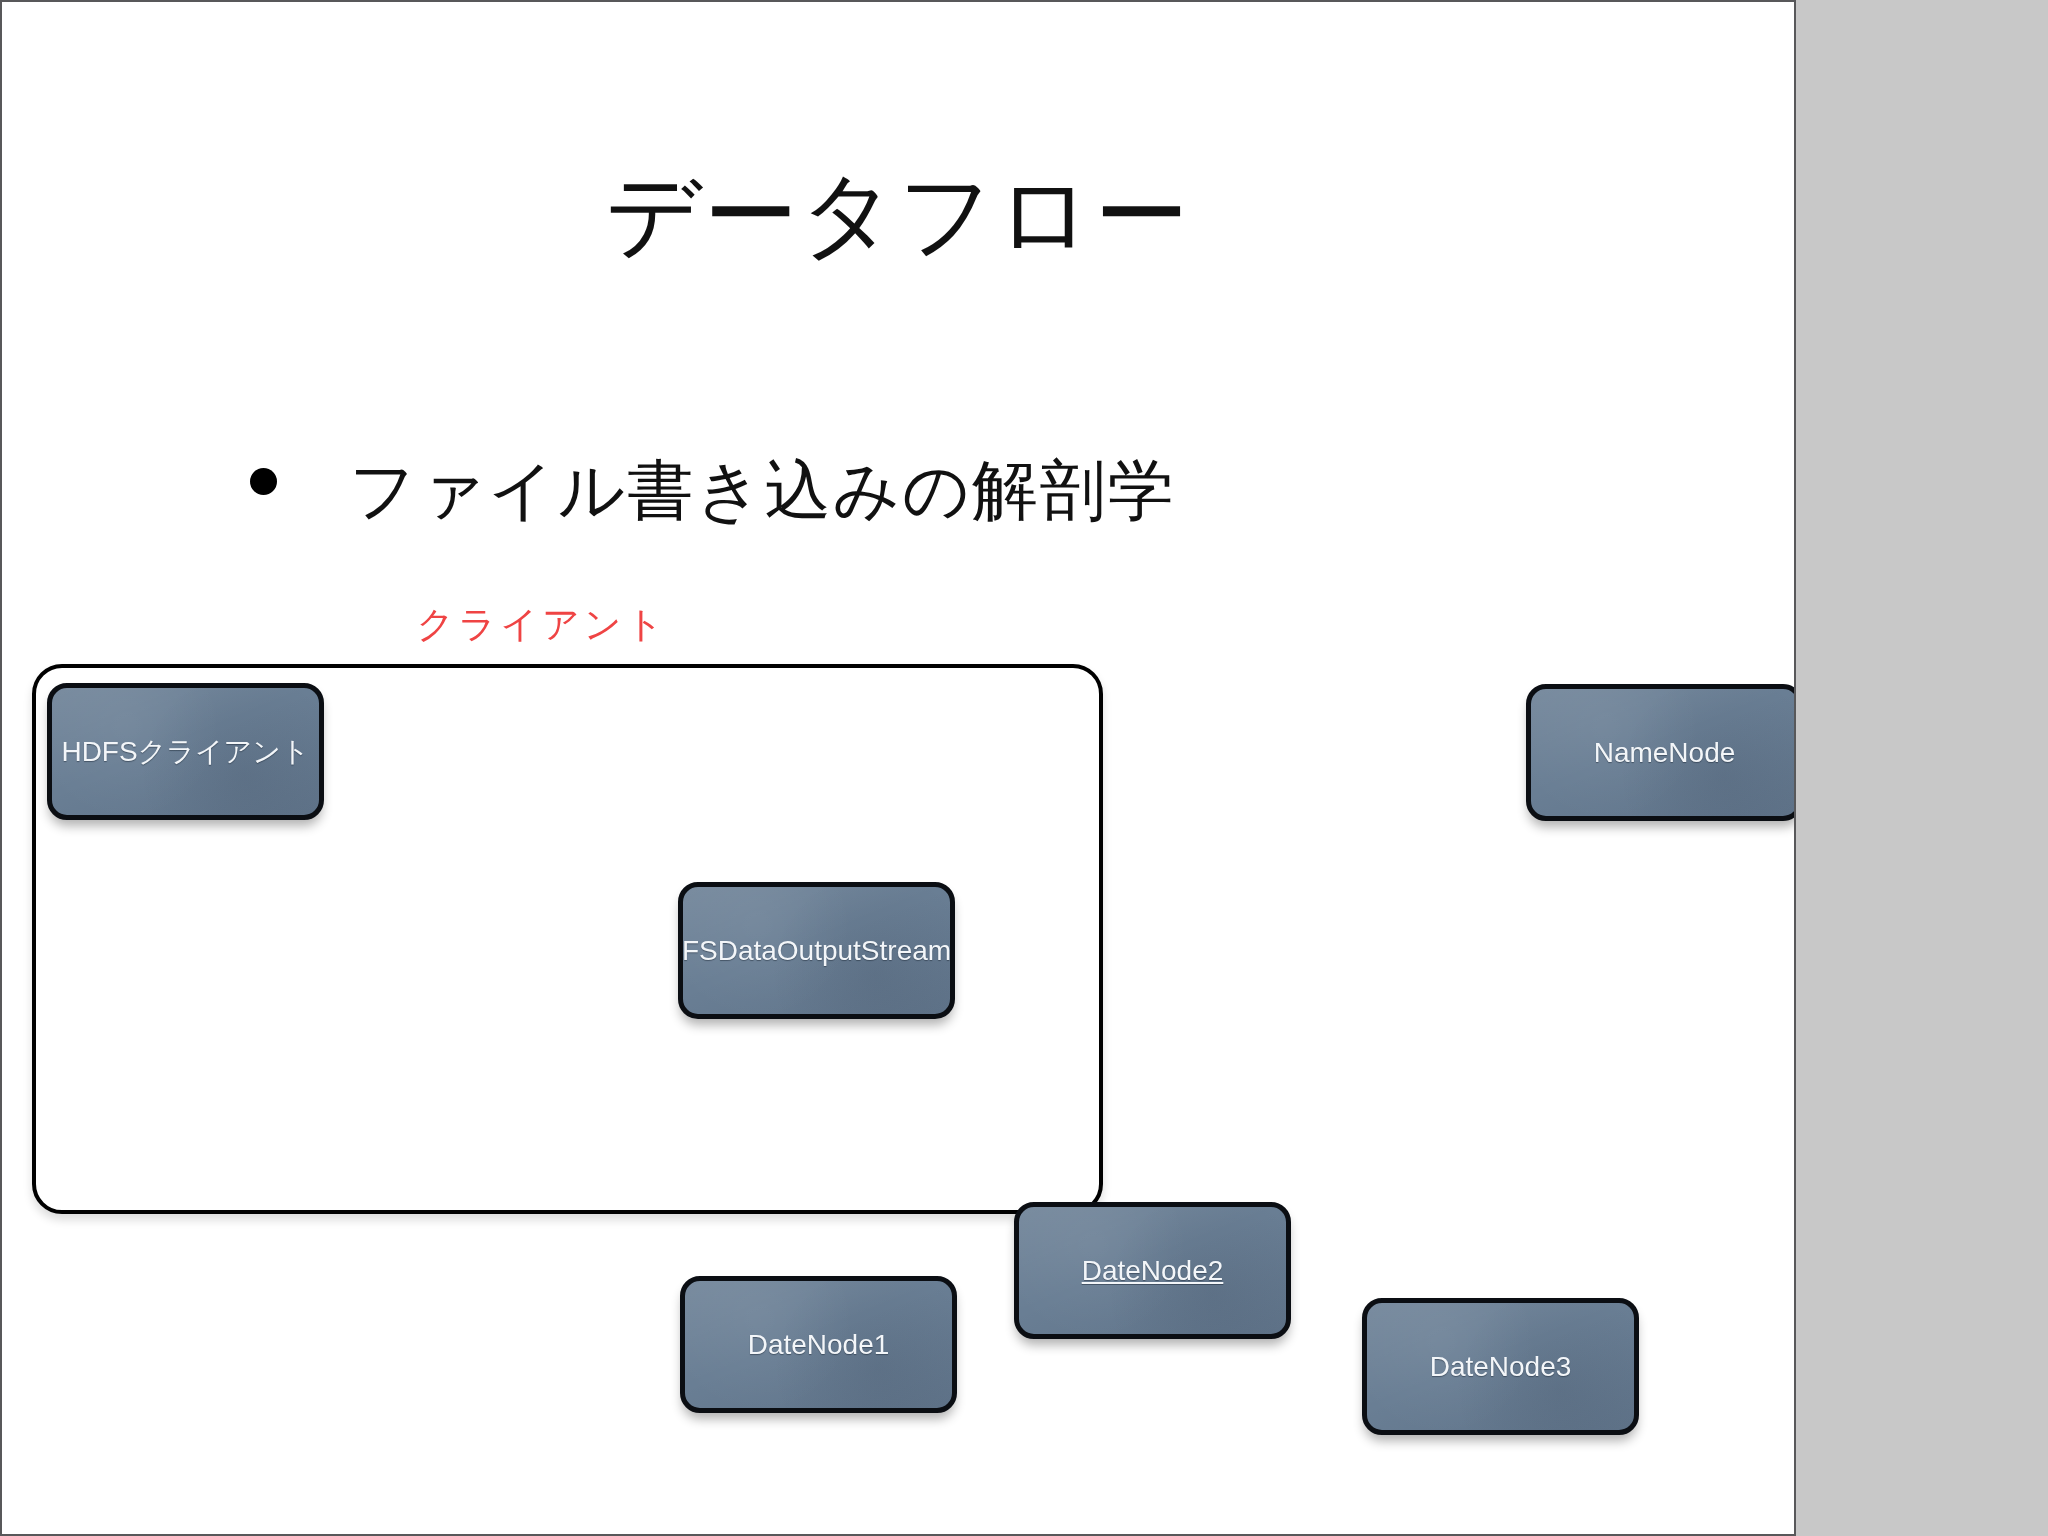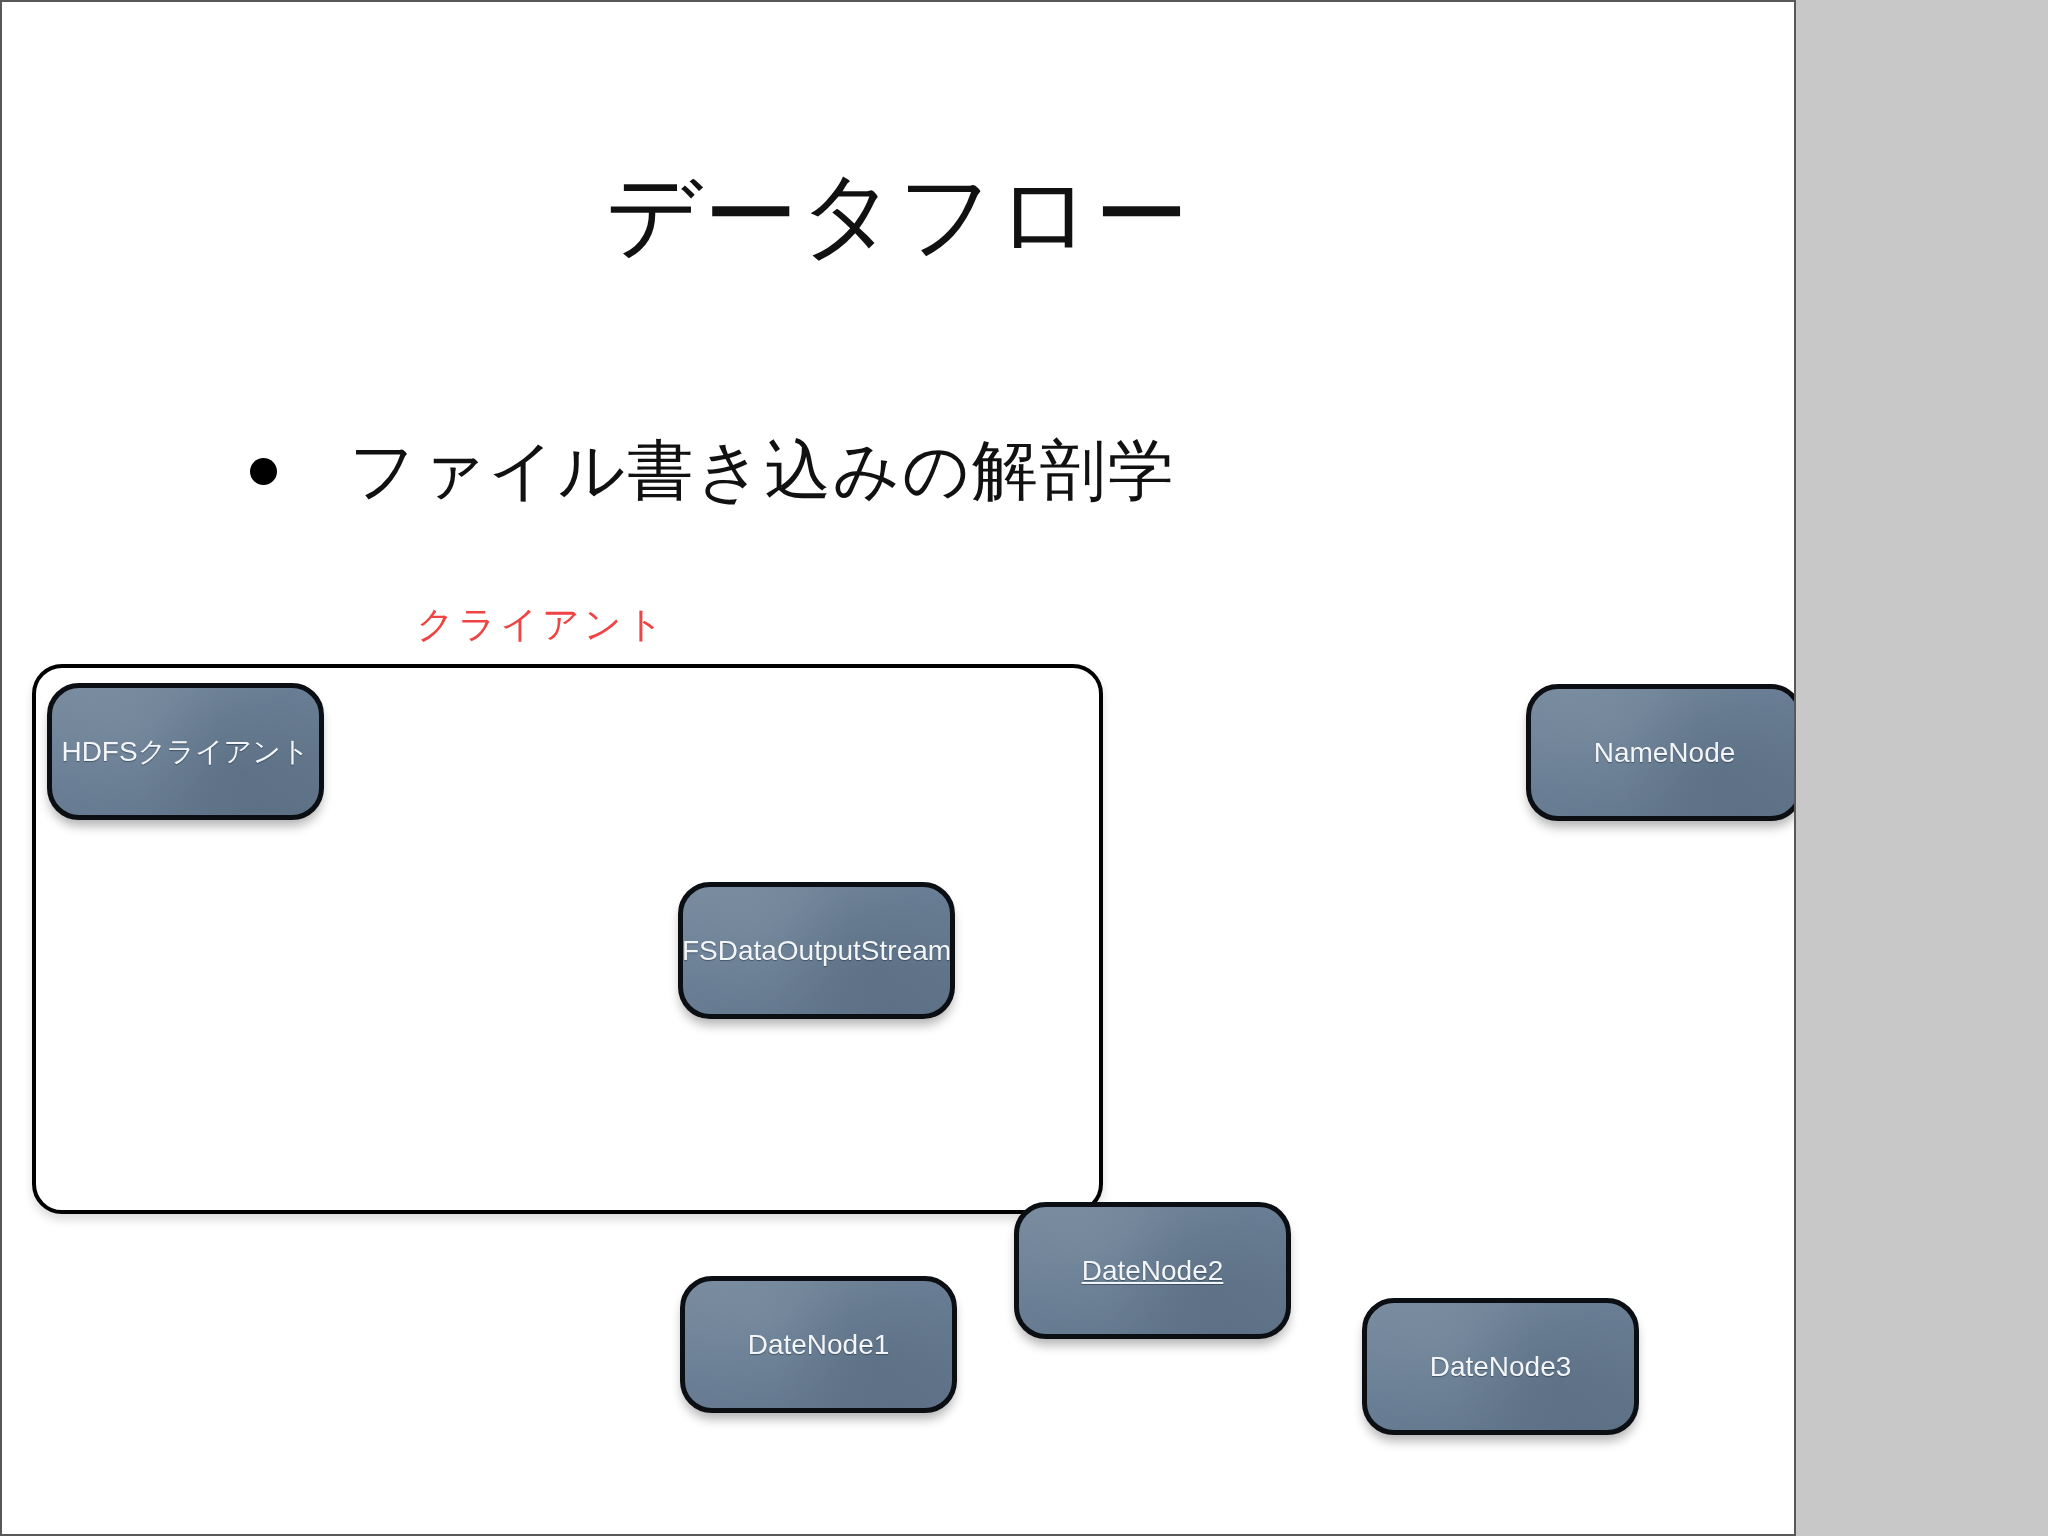--- a/index.html
+++ b/index.html
@@ -43,20 +43,21 @@
     background: #000000;
     flex: 0 0 auto;
     margin-right: 72px;
   }
   .bullet-text {
     font-size: 66px;
     font-weight: 400;
     letter-spacing: 2px;
     color: #111111;
     white-space: nowrap;
+    margin-top: 20px;
   }
   .diagram {
     position: absolute;
     left: 0; top: 0;
     width: 100%; height: 100%;
   }
   .client-group-label {
     position: absolute;
     left: 30px;
     top: 598px;
@@ -77,21 +78,21 @@
     border-radius: 30px;
     box-sizing: border-box;
     box-shadow: 0 6px 10px rgba(0,0,0,0.14);
   }
   .node {
     position: absolute;
     width: 277px;
     height: 137px;
     box-sizing: border-box;
     border: 5px solid #0b0e13;
-    border-radius: 32px;
+    border-radius: 20px;
     display: flex;
     align-items: center;
     justify-content: center;
     font-size: 28px;
     color: #f3f6f9;
     white-space: nowrap;
     background-color: #697e94;
     background-image:
       linear-gradient(158deg, rgba(255,255,255,0.10) 0%, rgba(255,255,255,0.00) 45%, rgba(10,20,40,0.10) 100%),
       radial-gradient(circle at 28% 30%, rgba(255,255,255,0.05) 0%, rgba(255,255,255,0.00) 45%),

